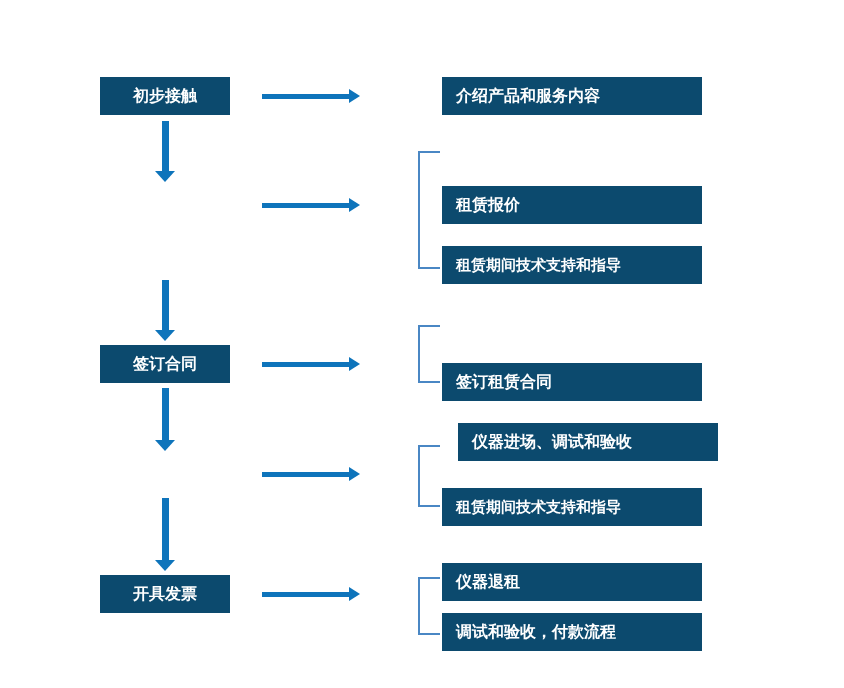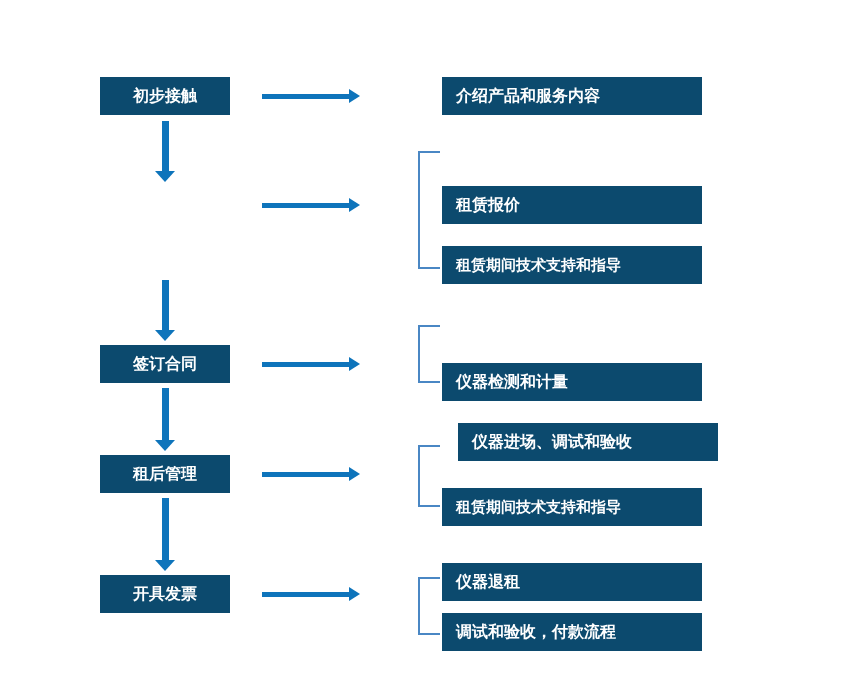--- a/index.html
+++ b/index.html
@@ -63,21 +63,20 @@
   .bracket .tick.bot{bottom:0;}
 </style>
 </head>
 <body>
 
 <div id="canvas">
 
 
   <div class="node stage" style="left:100px;top:77px;">初步接触</div>
   <div class="node stage" style="left:100px;top:345px;">签订合同</div>
-  <div class="node stage" style="left:100px;top:455px;">租后管理</div>
   <div class="node stage" style="left:100px;top:575px;">开具发票</div>
 
   <div class="v-arrow" style="left:155px;top:121px;height:61px;">
     <div class="stem" style="height:50px;"></div>
     <div class="head" style="top:50px;"></div>
   </div>
   <div class="v-arrow" style="left:155px;top:280px;height:61px;">
     <div class="stem" style="height:50px;"></div>
     <div class="head" style="top:50px;"></div>
   </div>
@@ -130,21 +129,21 @@
     <div class="spine"></div>
       <div class="tick top"></div>
       <div class="tick bot"></div>
   </div>
 
   <div class="node task" style="left:442px;top:77px;">介绍产品和服务内容</div>
 
   <div class="node task" style="left:442px;top:186px;">租赁报价</div>
   <div class="node task small" style="left:442px;top:246px;">租赁期间技术支持和指导</div>
 
-  <div class="node task" style="left:442px;top:363px;">仪器检测和计量</div>
+  <div class="node task" style="left:442px;top:363px;">签订租赁合同</div>
 
   <div class="node task" style="left:442px;top:423px;margin-left:16px;">仪器进场、调试和验收</div>
   <div class="node task small" style="left:442px;top:488px;">租赁期间技术支持和指导</div>
 
   <div class="node task" style="left:442px;top:563px;">仪器退租</div>
   <div class="node task" style="left:442px;top:613px;">调试和验收，付款流程</div>
 
 </div>
 
 </body></html>

